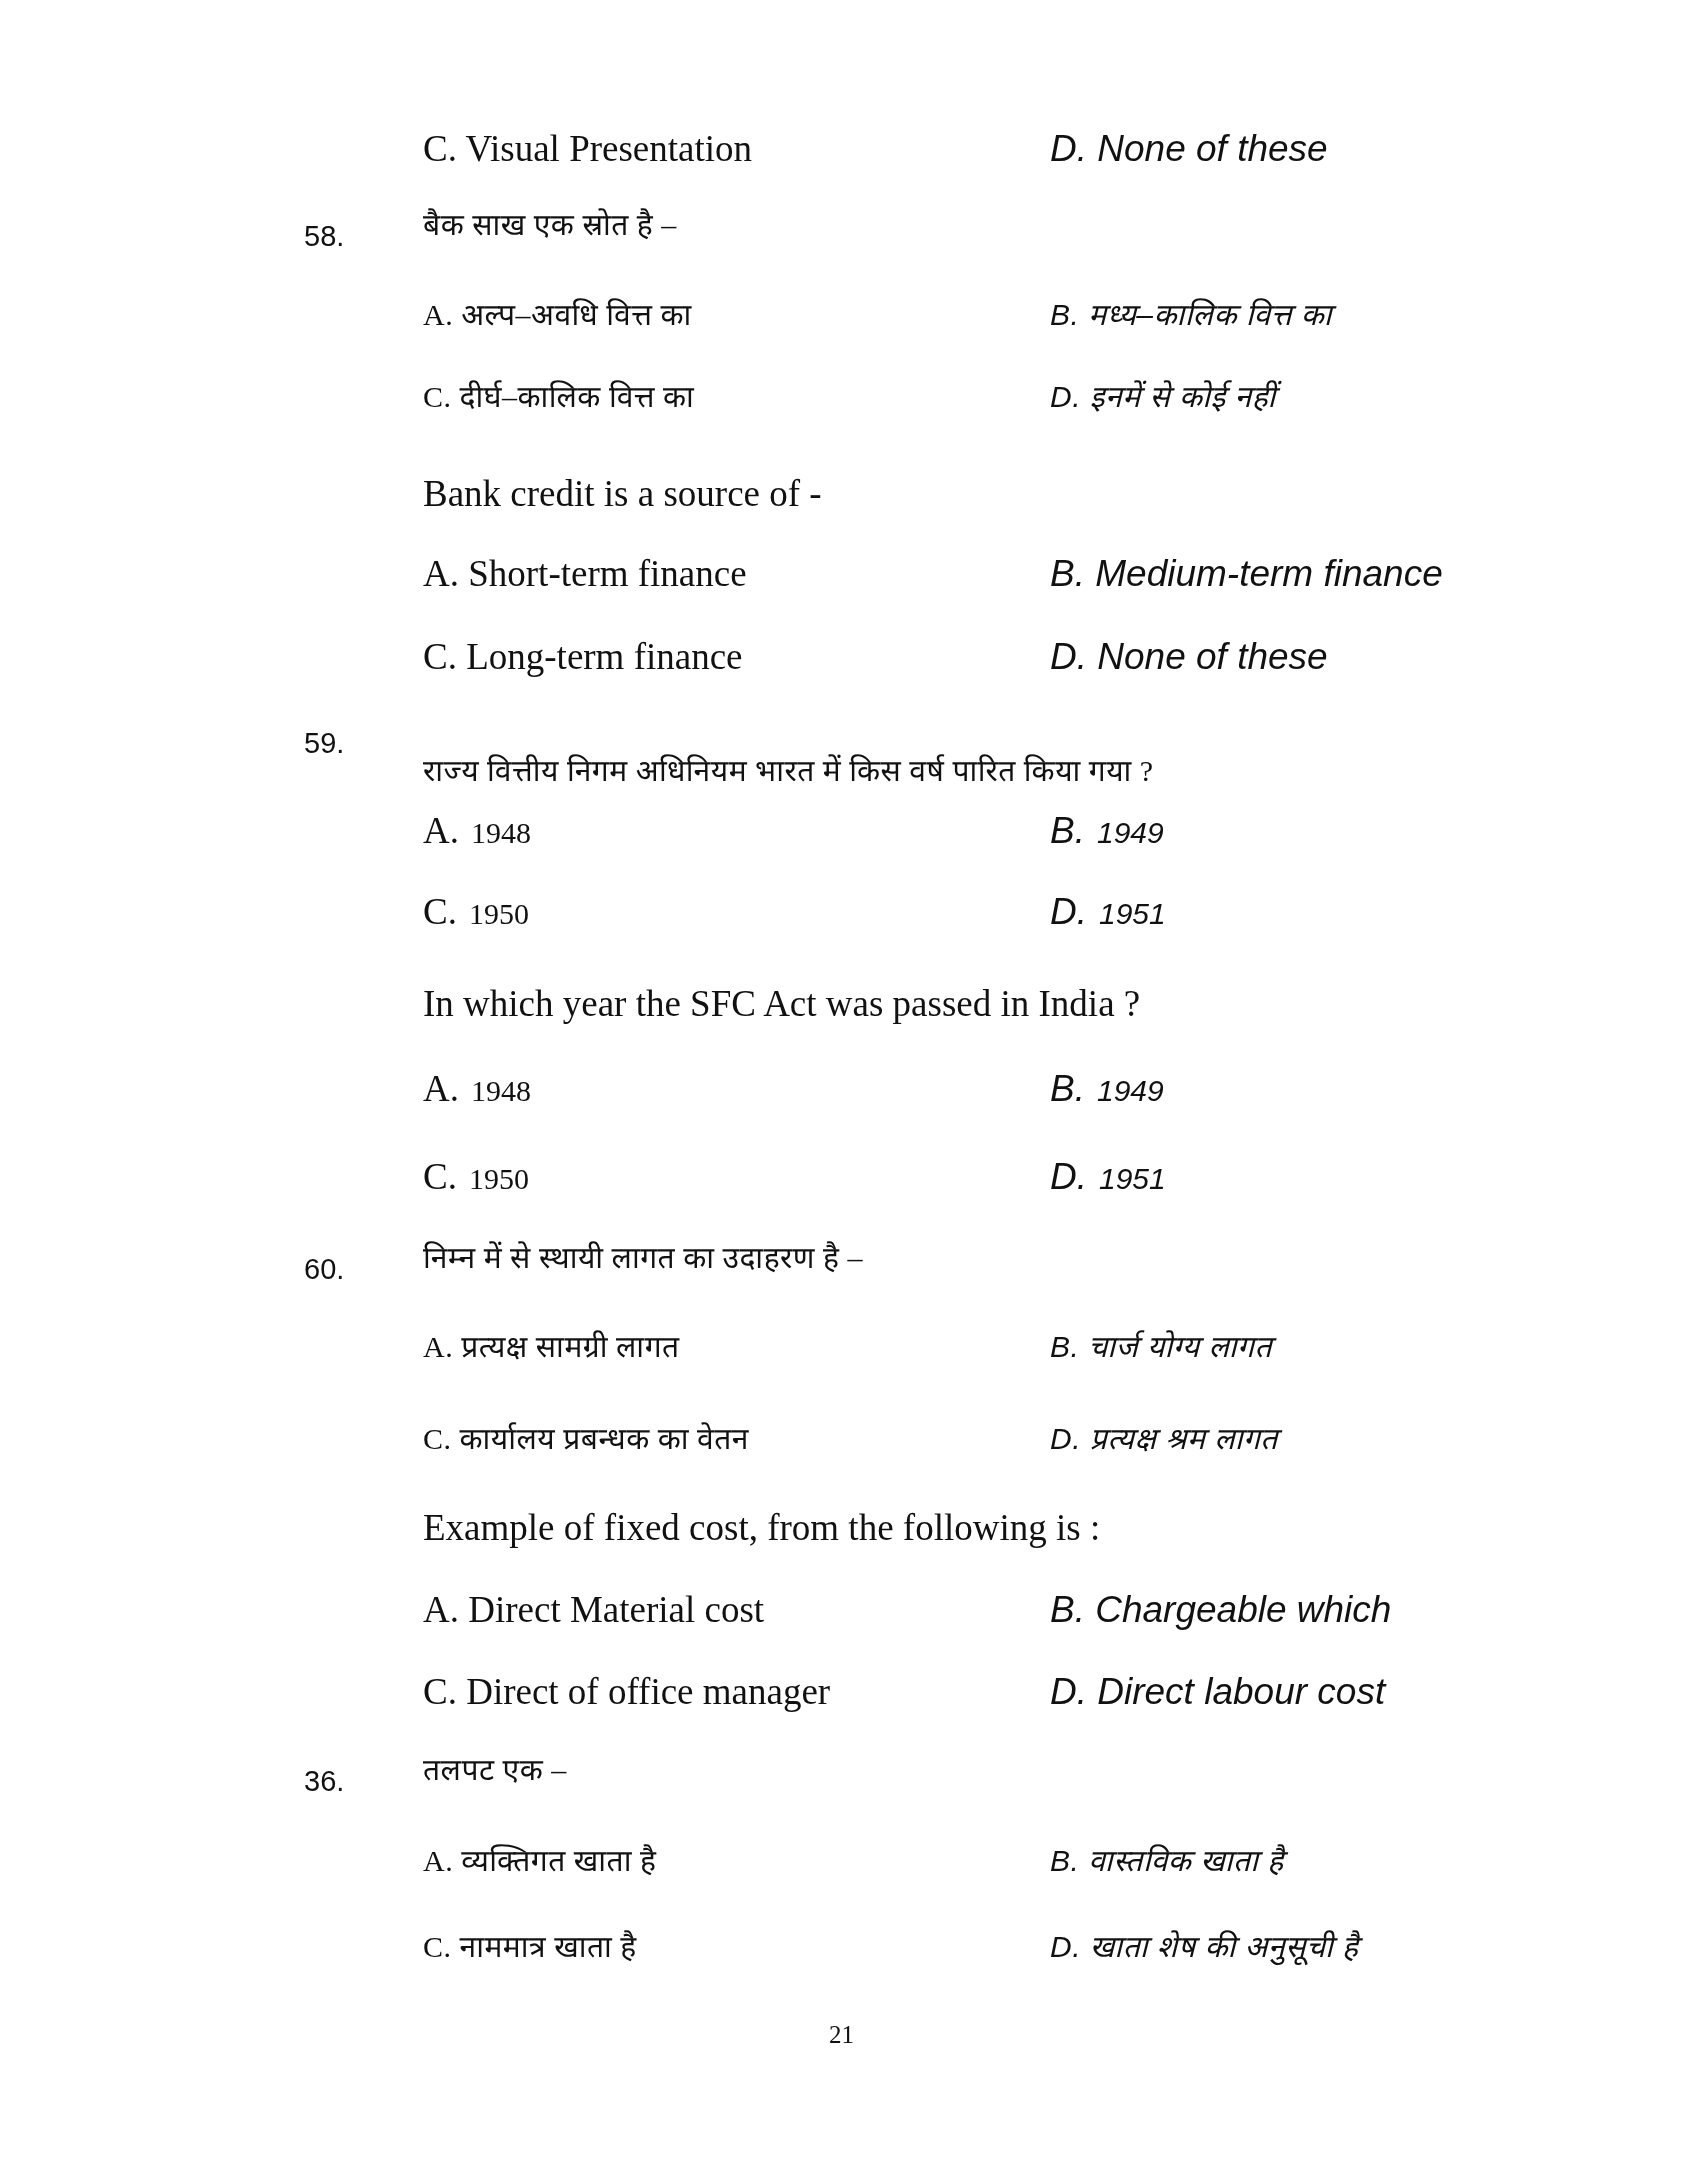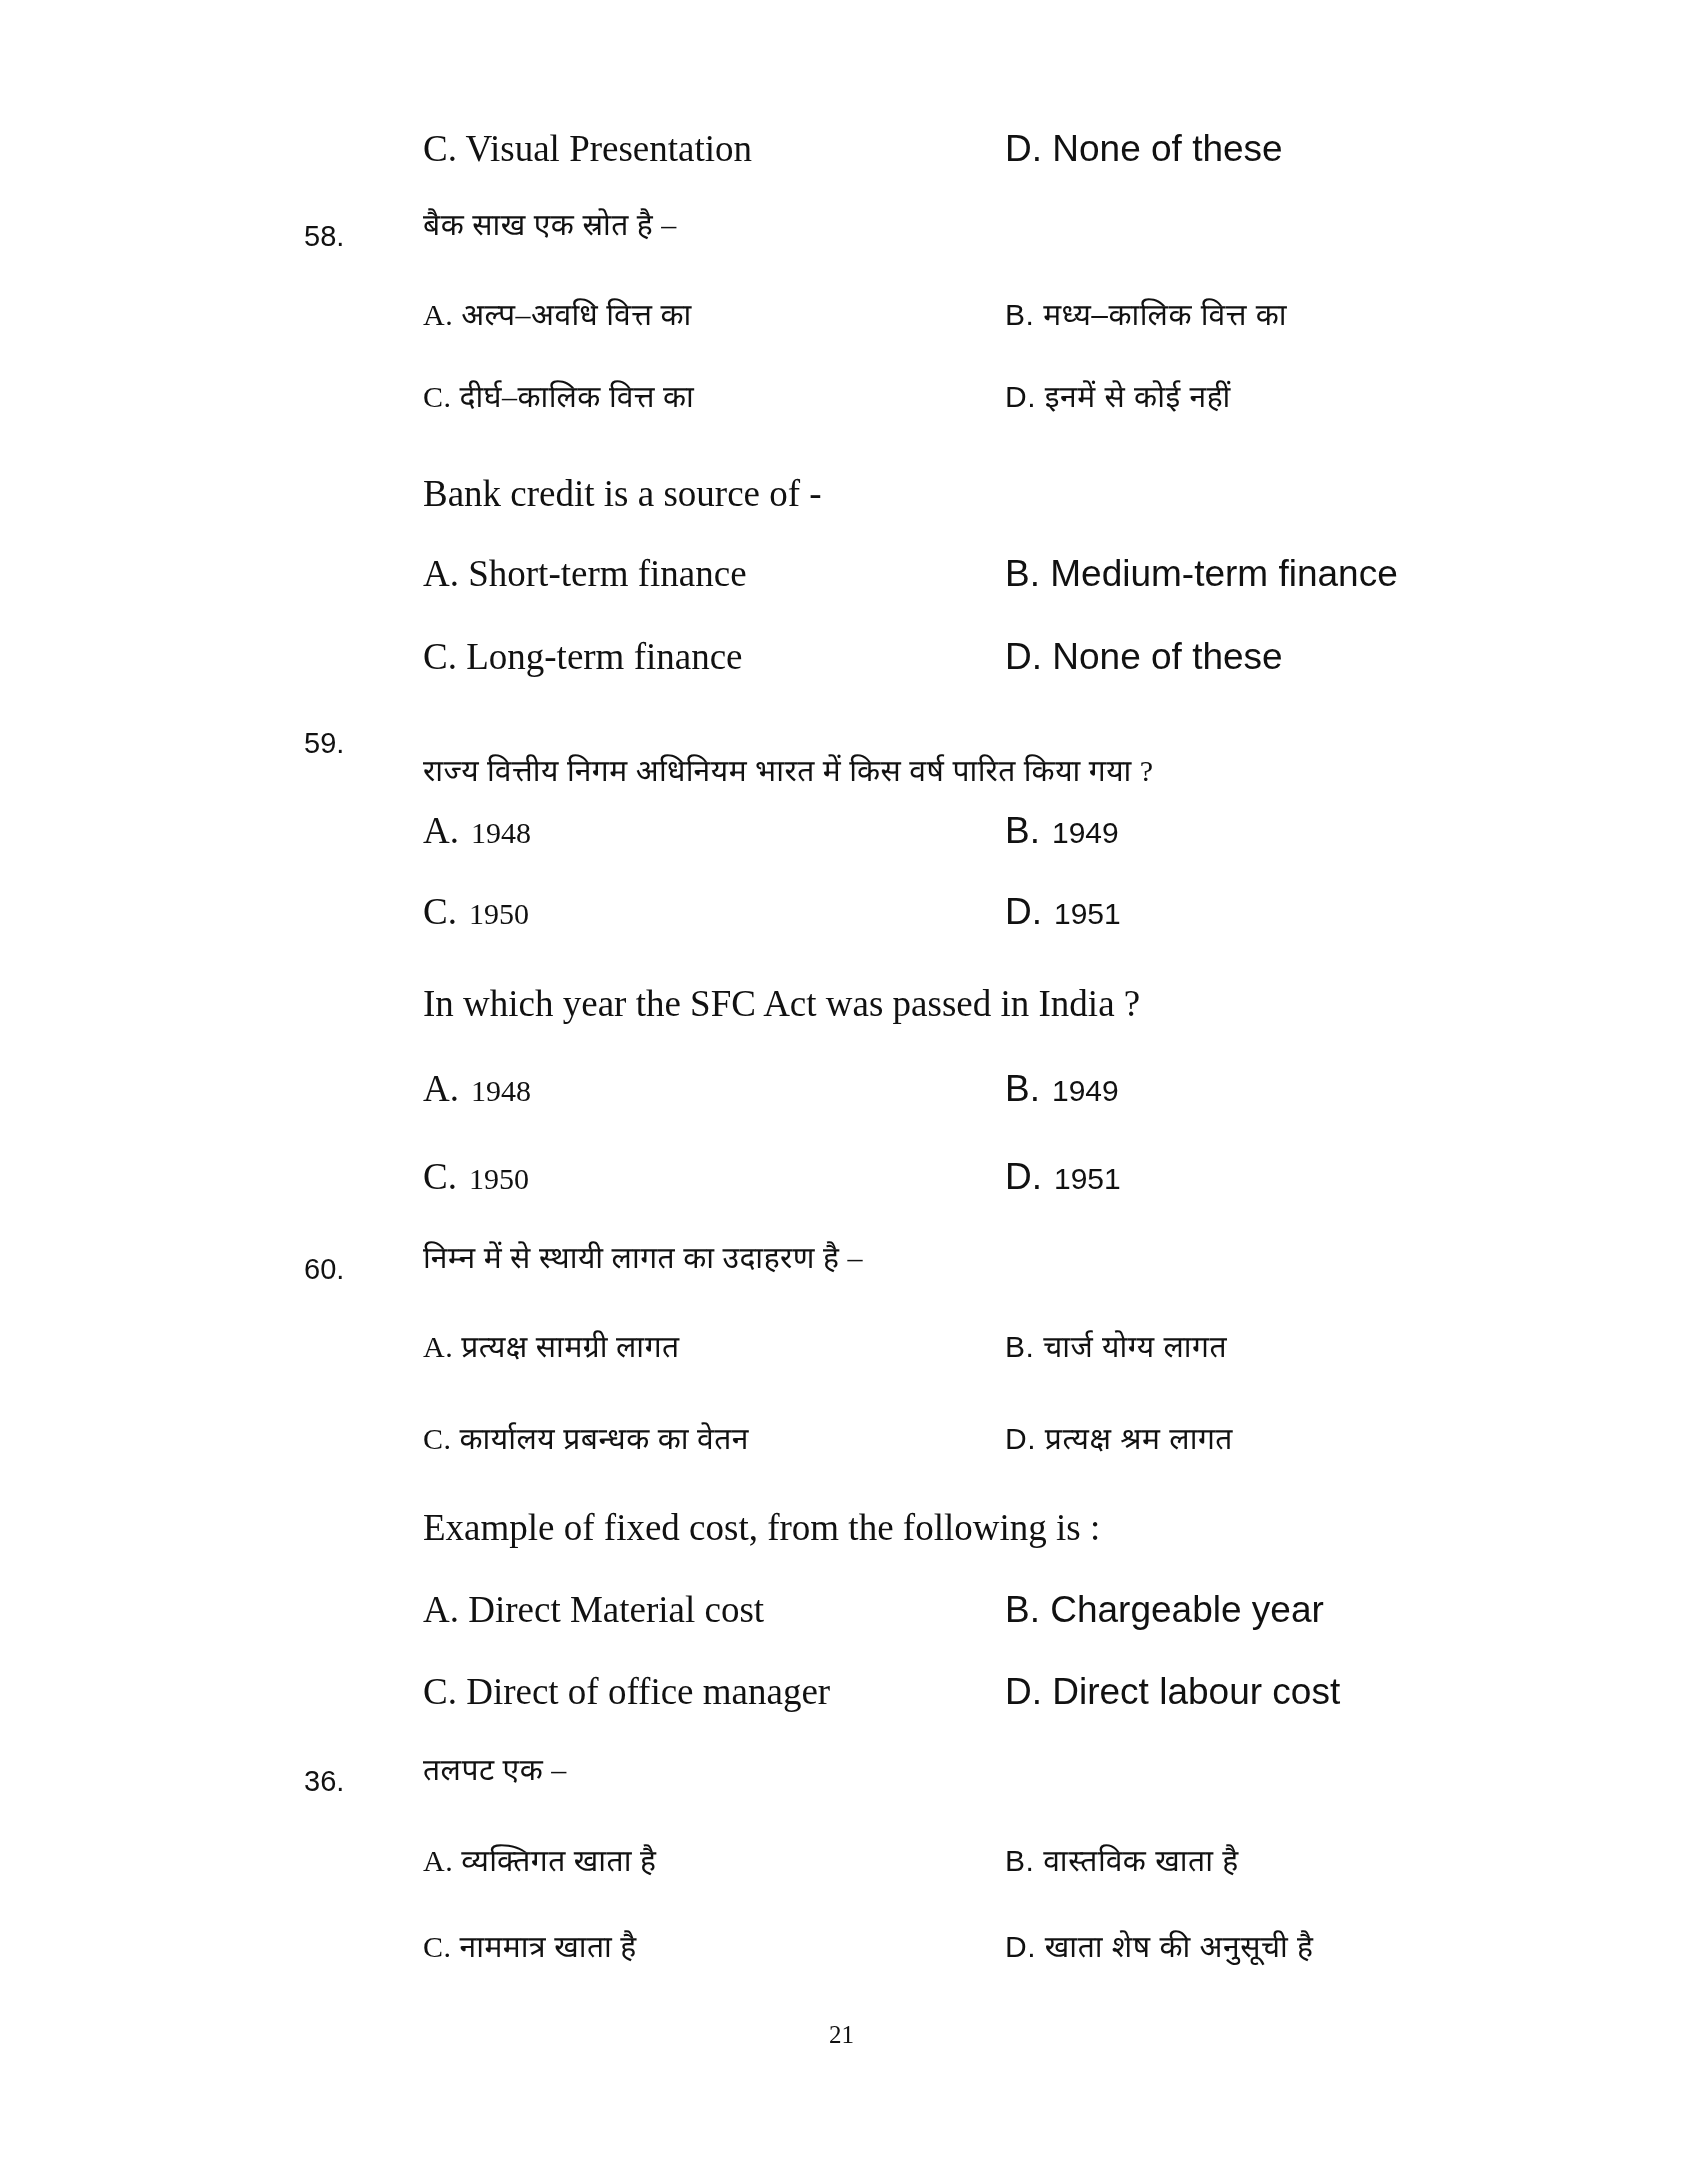--- a/index.html
+++ b/index.html
@@ -1,21 +1,21 @@
 <!DOCTYPE html>
 <html><head>
 <meta charset="utf-8">
 <style>
   html, body { margin: 0; padding: 0; background: #ffffff; }
   body { width: 1683px; height: 2178px; position: relative; overflow: hidden;
          font-family: "Liberation Sans", "DejaVu Sans", sans-serif; color: #111; }
   .line { position: absolute; white-space: nowrap; line-height: 1; font-size: 37px; }
   .qnum { position: absolute; left: 304px; font-size: 29px; line-height: 1; white-space: nowrap; text-align: right; }
   .left { left: 423px; font-family: Liberation Serif, serif; }
-  .right { left: 1005px; }
+  .right { left: 1050px; font-style: italic; }
   .hi { font-size: 30px; letter-spacing: 0.5px; }
   .yr { font-size: 30px; margin-left: 12px; text-align: right; }
   .pagenum { position: absolute; left: 0; width: 1683px; text-align: center; font-size: 25px; line-height: 1;
              font-family: "Liberation Serif", "DejaVu Serif", serif; }
 </style>
 </head>
 <body>
 
 <div class="line left" style="top:130px">C. Visual Presentation</div>
 <div class="line right" style="top:130px">D. None of these</div>
@@ -66,21 +66,21 @@
 
 <div>
   <div class="qnum" style="top:1255px">60.</div>
   <div class="line left hi" style="top:1243px">निम्न में से स्थायी लागत का उदाहरण है –</div>
   <div class="line left hi" style="top:1332px">A. प्रत्यक्ष सामग्री लागत</div>
   <div class="line right hi" style="top:1332px">B. चार्ज योग्य लागत</div>
   <div class="line left hi" style="top:1424px">C. कार्यालय प्रबन्धक का वेतन</div>
   <div class="line right hi" style="top:1424px">D. प्रत्यक्ष श्रम लागत</div>
   <div class="line left" style="top:1509px">Example of fixed cost, from the following is :</div>
   <div class="line left" style="top:1591px">A. Direct Material cost</div>
-  <div class="line right" style="top:1591px">B. Chargeable year</div>
+  <div class="line right" style="top:1591px">B. Chargeable which</div>
   <div class="line left" style="top:1673px">C. Direct of office manager</div>
   <div class="line right" style="top:1673px">D. Direct labour cost</div>
 </div>
 
 <div>
   <div class="qnum" style="top:1767px">36.</div>
   <div class="line left hi" style="top:1755px">तलपट एक –</div>
   <div class="line left hi" style="top:1846px">A. व्यक्तिगत खाता है</div>
   <div class="line right hi" style="top:1846px">B. वास्तविक खाता है</div>
   <div class="line left hi" style="top:1932px">C. नाममात्र खाता है</div>

